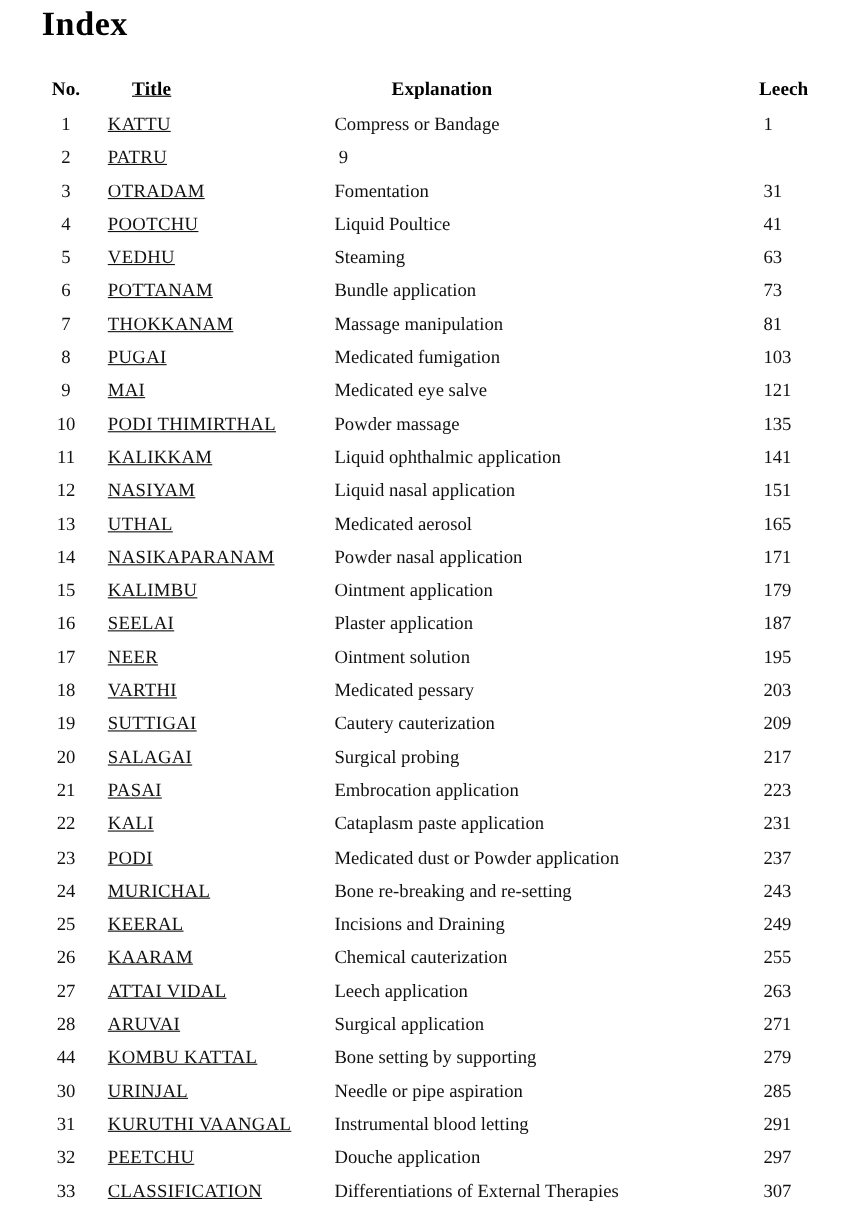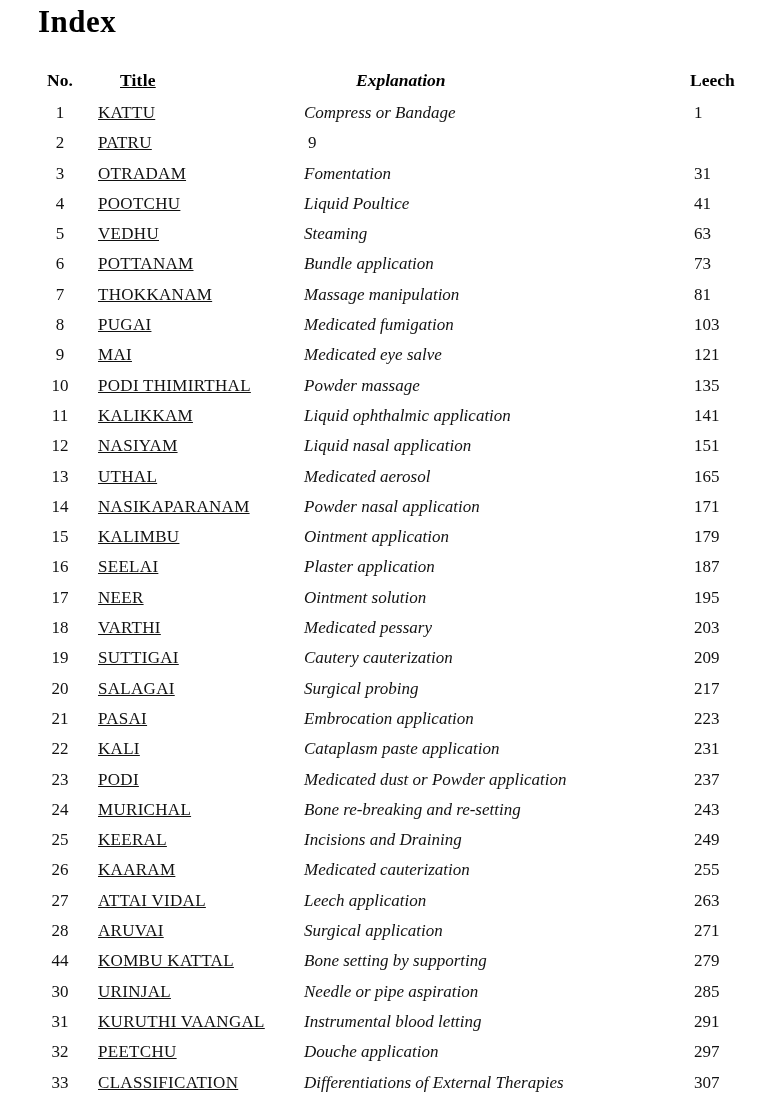--- a/index.html
+++ b/index.html
@@ -60,21 +60,20 @@
   }
   .row.header .col-title {
     padding-left: 38px;
     letter-spacing: 0.2px;
   }
   .col-expl {
     width: 386px;
     flex: 0 0 auto;
     padding-left: 10px;
     box-sizing: border-box;
-    font-style: italic;
   }
   .row.header .col-expl {
     padding-left: 62px;
   }
   .col-page {
     width: 64px;
     flex: 0 0 auto;
     padding-left: 14px;
     box-sizing: border-box;
   }
@@ -266,21 +265,21 @@
   <div class="row">
     <span class="col-no">25</span>
     <span class="col-title">KEERAL</span>
     <span class="col-expl">Incisions and Draining</span>
     <span class="col-page">249</span>
   </div>
 
   <div class="row">
     <span class="col-no">26</span>
     <span class="col-title">KAARAM</span>
-    <span class="col-expl">Medicated cauterization</span>
+    <span class="col-expl">Chemical cauterization</span>
     <span class="col-page">255</span>
   </div>
 
   <div class="row">
     <span class="col-no">27</span>
     <span class="col-title">ATTAI VIDAL</span>
     <span class="col-expl">Leech application</span>
     <span class="col-page">263</span>
   </div>
 

